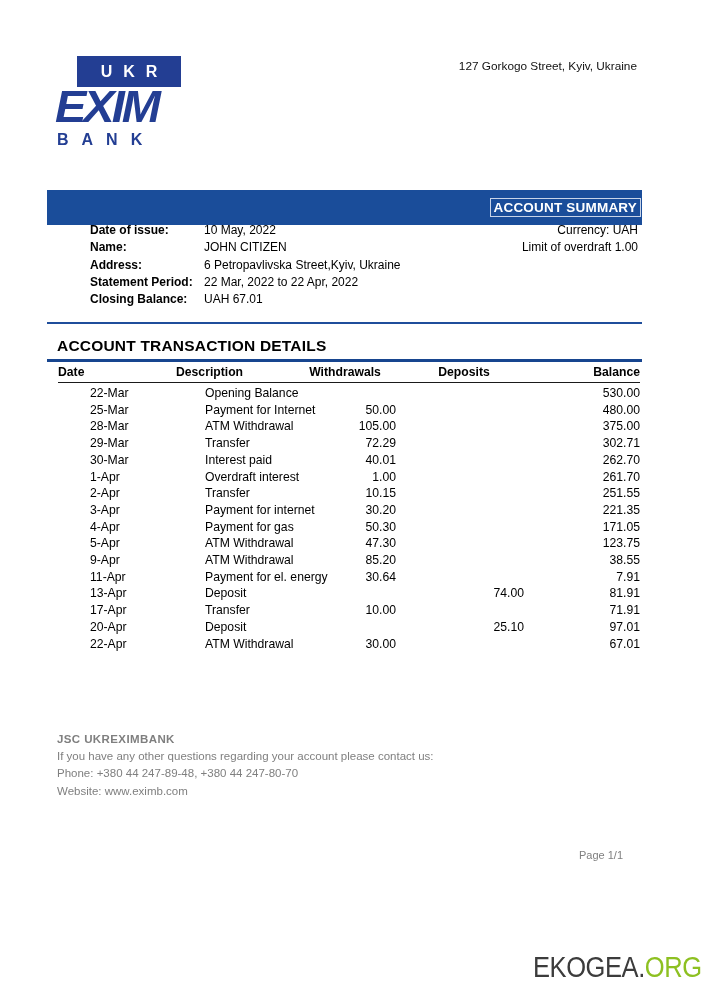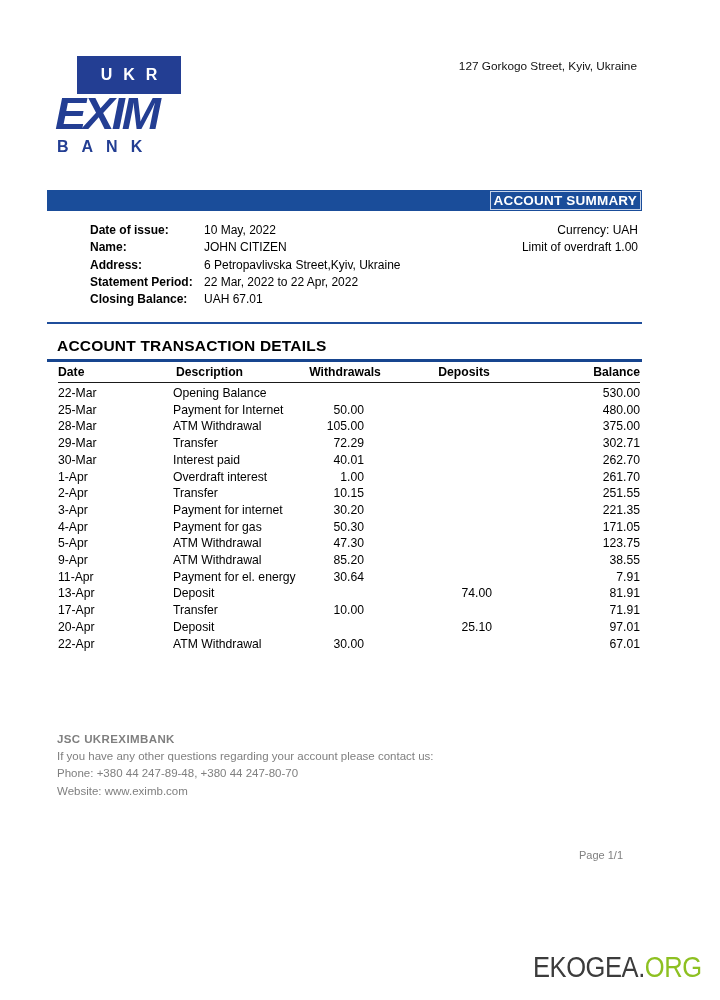--- a/index.html
+++ b/index.html
@@ -12,41 +12,41 @@
   *{box-sizing:border-box;}
   html,body{margin:0;padding:0;background:#fff;}
   .page{
     position:relative;width:720px;height:1000px;background:#ffffff;
     font-family:"Liberation Sans",sans-serif;color:#000;overflow:hidden;
   }
 
   
   .logo{position:absolute;left:55px;top:56px;width:134px;}
   .logo-ukr{
-    margin-left:22px;width:104px;height:38px;background:var(--logo-blue);
+    margin-left:22px;width:104px;height:31px;background:var(--logo-blue);
     color:#fff;font-weight:bold;font-size:16px;
     display:flex;align-items:center;justify-content:center;
     letter-spacing:11px;padding-left:11px;
   }
   .logo-exim{
     color:var(--logo-blue);font-weight:bold;font-style:italic;
     font-size:47px;line-height:40px;letter-spacing:-3px;margin-top:1px;
     transform:scaleY(0.95);transform-origin:top left;
   }
   .logo-bank{
     color:var(--logo-blue);font-weight:bold;font-size:16px;
     letter-spacing:13px;margin-top:3px;padding-left:2px;white-space:nowrap;
   }
 
   
   .bank-address{position:absolute;top:59px;right:83px;font-size:11.8px;color:#111;}
 
   
   .summary-bar{
-    position:absolute;left:47px;top:190px;width:595px;height:21px;
+    position:absolute;left:47px;top:190px;width:595px;height:35px;
     background:var(--bar-blue);display:flex;justify-content:flex-end;align-items:center;text-align:center;
   }
   .summary-bar-title{
     color:#fff;font-weight:bold;font-size:13.5px;letter-spacing:0.2px;
     border:1px solid #c7d3e8;padding:0 3px;margin-right:1px;line-height:17px;
   }
 
   
   .summary-fields{position:absolute;left:58px;top:222px;font-size:12px;line-height:17.3px;}
   .srow{white-space:nowrap;}
@@ -60,21 +60,21 @@
   .divider-top{position:absolute;left:47px;top:322px;width:595px;height:2px;background:var(--line-blue);}
   .txn-title{position:absolute;left:57px;top:337px;font-size:15.5px;font-weight:bold;letter-spacing:0.2px;text-align:right;}
   .txn-title-line{position:absolute;left:47px;top:359px;width:595px;height:3px;background:#17458f;}
 
   
   .txn-table{position:absolute;left:58px;top:363px;width:582px;font-size:12.2px;}
   .txn-header{
     display:grid;grid-template-columns:114px 134px 78px 126px 1fr;
     font-weight:bold;padding:2px 0 3px;border-bottom:1.5px solid #1a1a1a;
   }
-  .txn-row{display:grid;grid-template-columns:114px 134px 78px 126px 1fr;line-height:16.7px;}
+  .txn-row{display:grid;grid-template-columns:114px 134px 78px 126px 1fr;line-height:16.7px;margin-left:32px;}
   .txn-body .txn-row:first-child{margin-top:2px;}
   .h-desc{padding-left:4px;}
   .h-wd{text-align:center;}
   .h-dep{text-align:center;padding-left:34px;}
   .h-bal{text-align:right;}
   .c-desc{padding-left:1px;white-space:nowrap;}
   .c-wd{text-align:right;padding-right:20px;}
   .c-dep{text-align:right;padding-right:18px;}
   .c-bal{text-align:right;}
 

